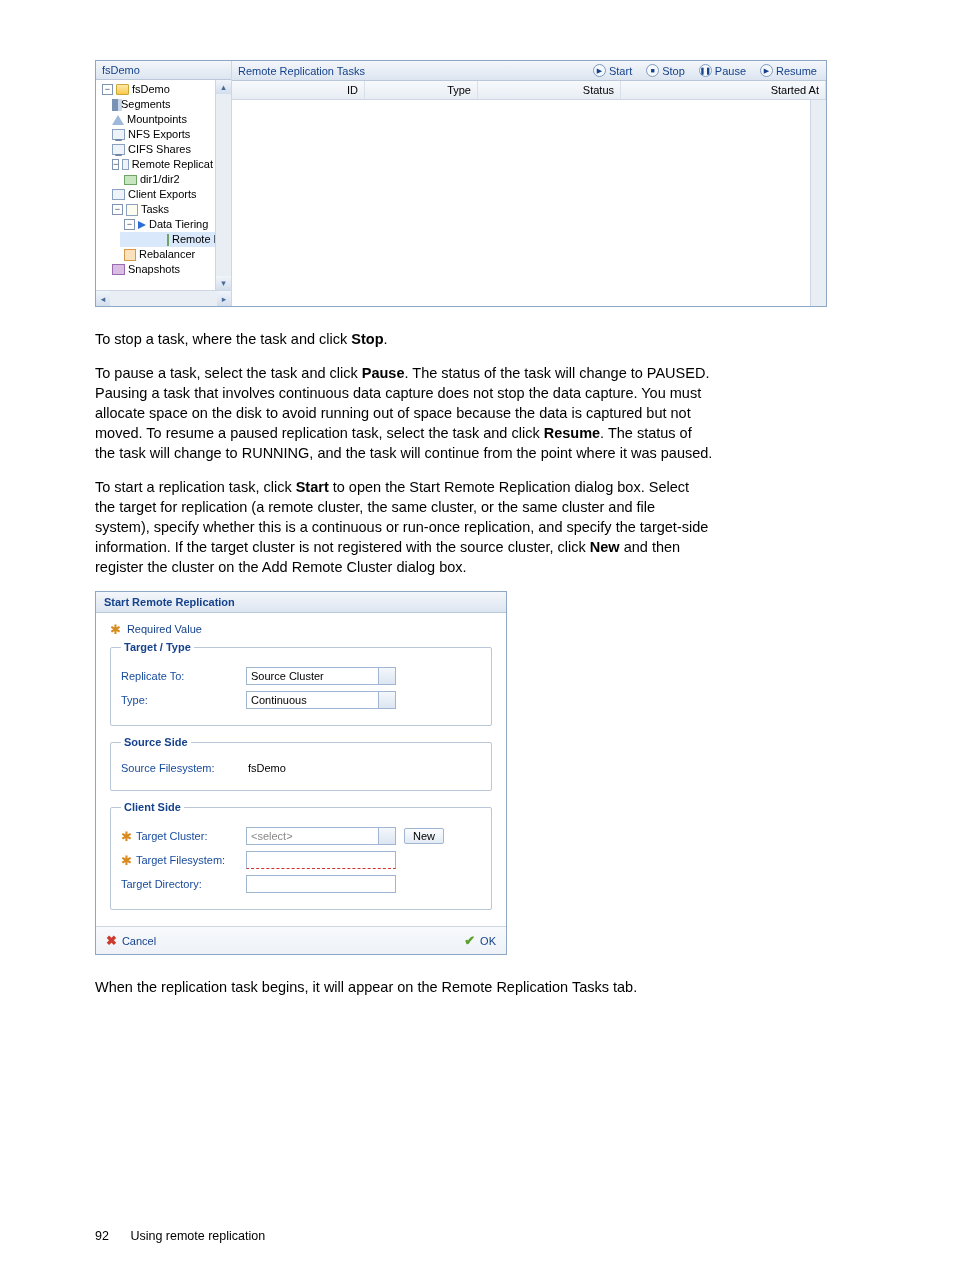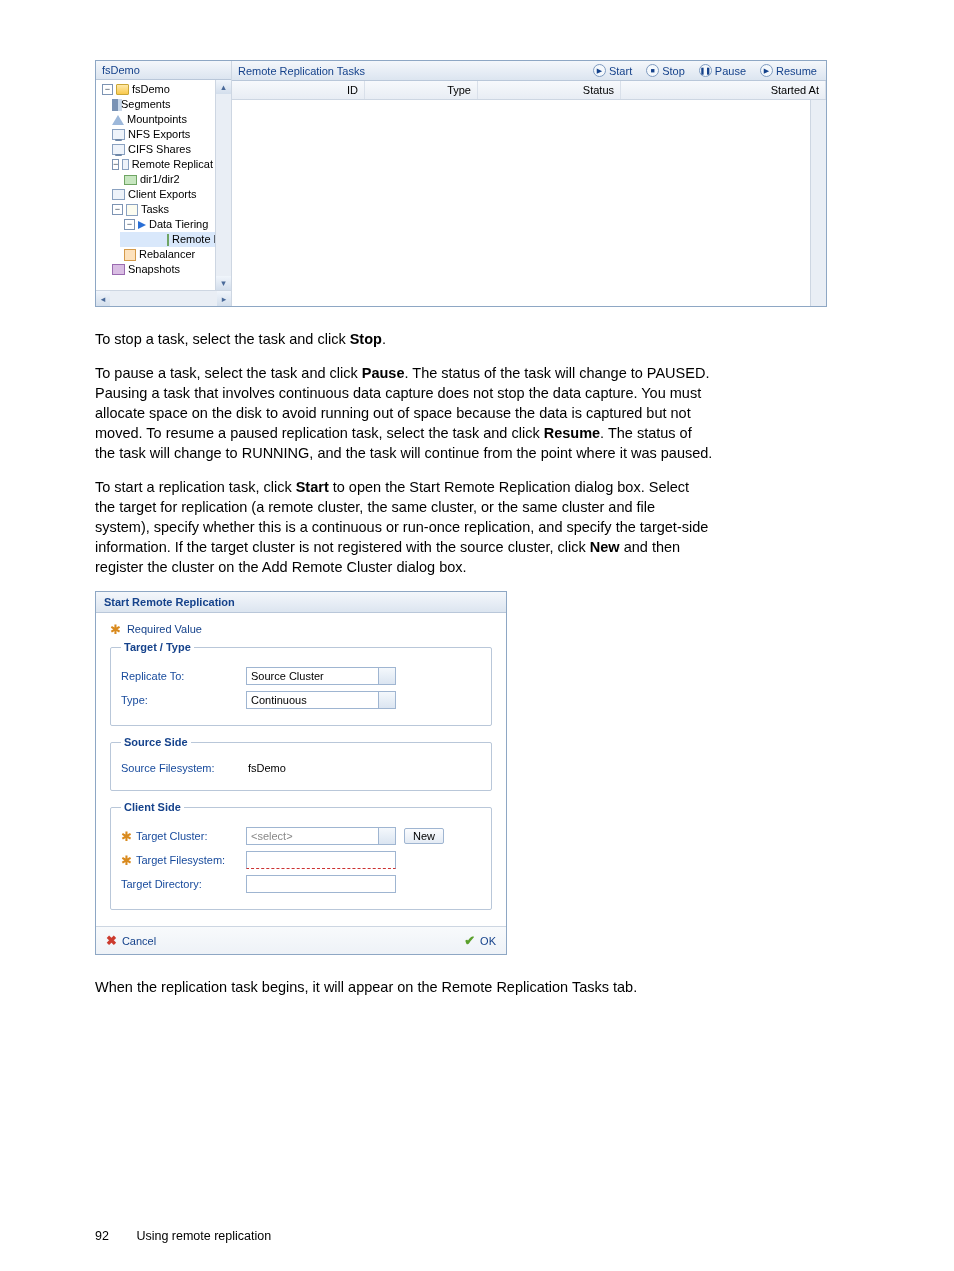--- a/index.html
+++ b/index.html
@@ -109,21 +109,21 @@
   .finput.sel .chev{position:absolute;right:4px;top:5px;width:0;height:0;border-left:4px solid transparent;border-right:4px solid transparent;border-top:5px solid #4a6a9a;}
   .finput.invalid{ border-bottom:1px dashed #c33; }
   .btnNew{ margin-left:8px; border:1px solid #9fb5d1; background:linear-gradient(#fbfcfe,#e4ebf4); padding:1px 8px; border-radius:2px; cursor:pointer;}
   .ftext{ padding-left:2px;}
   .dlgFoot{ border-top:1px solid #cdd6e2; padding:6px 10px; display:flex; justify-content:space-between; background:linear-gradient(#f8fafc,#eef2f7);}
   .fbtn{ display:flex; align-items:center; gap:5px; cursor:pointer; color:#15428b;}
   .xmark{ color:#cc3b2e; font-weight:bold; font-size:13px;}
   .check{ color:#5aa02c; font-weight:bold; font-size:13px;}
 
   .footer{ position:absolute; bottom:28px; left:95px; font-size:12.5px;}
-  .footer .pn{ margin-right:24px;}
+  .footer .pn{ margin-right:18px;}
 </style>
 </head>
 <body>
 
 <div class="page">
 
   <div class="panel1">
 
     <div class="left">
       <div class="hdr">fsDemo</div>
@@ -227,21 +227,21 @@
         <div style="flex:1">Started At</div>
       </div>
       <div class="grid">
         <div class="vsb2"></div>
       </div>
     </div>
   </div>
 
   <div class="copy">
     <p>
-      <span>To stop a task, select the task and click </span><b>Stop</b><span>.</span>
+      <span>To stop a task, where the task and click </span><b>Stop</b><span>.</span>
     </p>
     <p>
       <span>To pause a task, select the task and click </span><b>Pause</b><span>. The status of the task will change to PAUSED. Pausing a task that involves continuous data capture does not stop the data capture. You must allocate space on the disk to avoid running out of space because the data is captured but not moved. To resume a paused replication task, select the task and click </span><b>Resume</b><span>. The status of the task will change to RUNNING, and the task will continue from the point where it was paused.</span>
     </p>
     <p>
       <span>To start a replication task, click </span><b>Start</b><span> to open the Start Remote Replication dialog box. Select the target for replication (a remote cluster, the same cluster, or the same cluster and file system), specify whether this is a continuous or run-once replication, and specify the target-side information. If the target cluster is not registered with the source cluster, click </span><b>New</b><span> and then register the cluster on the Add Remote Cluster dialog box.</span>
     </p>
   </div>
 
   <div class="dlg">

